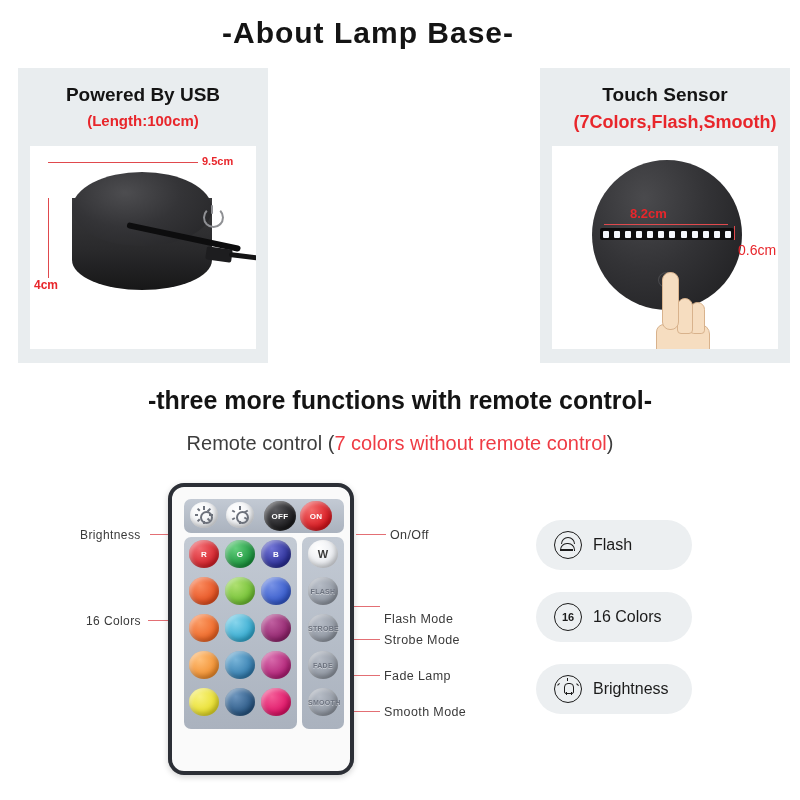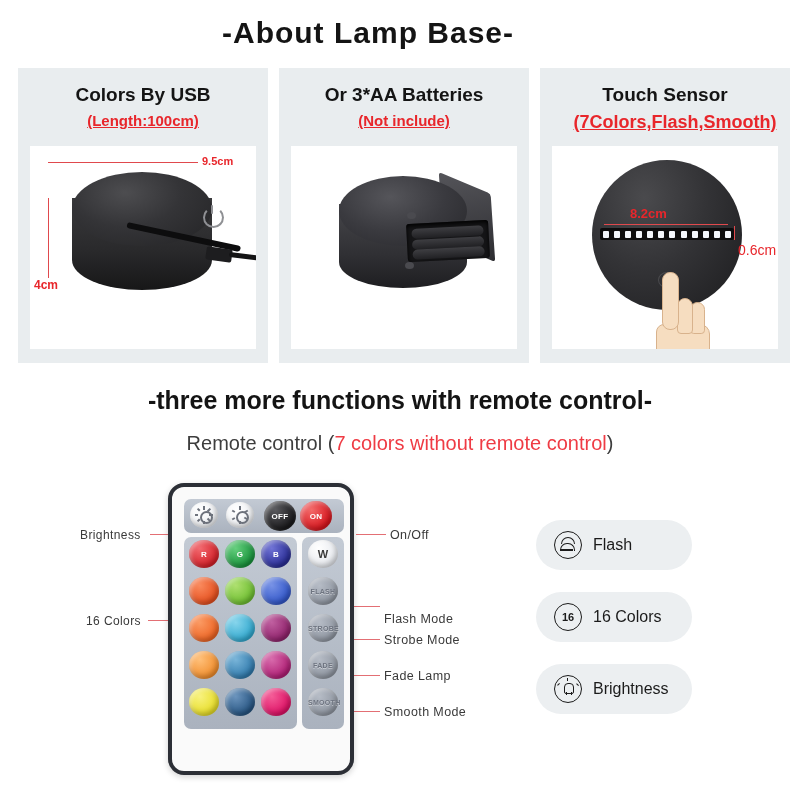--- a/index.html
+++ b/index.html
@@ -24,21 +24,21 @@
   .panels{position:absolute;left:18px;top:68px;width:772px;height:295px;
           display:flex;justify-content:space-between;}
   .panel{
     width:250px;height:295px;background:#e9edef;
     display:flex;flex-direction:column;align-items:center;
     position:relative;
   }
   .p-head{font-size:19px;font-weight:bold;color:#141414;margin-top:16px;
           text-align:center;letter-spacing:0px;white-space:nowrap;}
   .p-sub{font-size:15px;color:#e8262b;margin-top:6px;text-align:right;
-         white-space:nowrap;font-weight:bold;text-decoration:underline;}
+         white-space:nowrap;font-weight:bold;}
   .p-sub.small{font-size:18px;margin-left:20px;}
   .photo{
     position:absolute;left:12px;top:78px;width:226px;height:203px;
     background:#ffffff;overflow:hidden;
   }
 
   
   .dimline-top{position:absolute;left:18px;top:16px;width:150px;height:1px;background:#e0494d;}
   .dim-95{position:absolute;left:172px;top:9px;font-size:11px;font-weight:bold;color:#e8262b;}
   .dimline-left{position:absolute;left:18px;top:52px;width:1px;height:80px;background:#e0494d;}
@@ -222,54 +222,37 @@
 </head>
 <body>
 
 <div class="page">
 
   <div class="main-title">-About Lamp Base-</div>
 
   <div class="panels">
 
     <div class="panel">
-      <div class="p-head">Colors By USB</div>
+      <div class="p-head">Powered By USB</div>
       <div class="p-sub">(Length:100cm)</div>
       <div class="photo">
         <div class="dimline-top"></div>
         <div class="dim-95">9.5cm</div>
         <div class="dimline-left"></div>
         <div class="dim-4">4cm</div>
         <div class="base1-body"></div>
         <div class="base1-top">
           <div class="base1-slot"></div>
           <div class="base1-pwr"></div>
         </div>
         <div class="usb-plug"></div>
         <div class="usb-wire"></div>
       </div>
     </div>
 
-    <div class="panel">
-      <div class="p-head">Or 3*AA Batteries</div>
-      <div class="p-sub">(Not include)</div>
-      <div class="photo">
-        <div class="base2-body"></div>
-        <div class="batt-door"></div>
-        <div class="base2-top">
-          <div class="screw s1"></div>
-          <div class="screw s2"></div>
-          <div class="batt-well">
-            <div class="batt-cell c1"></div>
-            <div class="batt-cell c2"></div>
-            <div class="batt-cell c3"></div>
-          </div>
-        </div>
-      </div>
-    </div>
 
     <div class="panel">
       <div class="p-head">Touch Sensor</div>
       <div class="p-sub small">(7Colors,Flash,Smooth)</div>
       <div class="photo">
         <div class="base3-disc"></div>
         <div class="dim3-line"></div>
         <div class="dim-82">8.2cm</div>
         <div class="led-strip">
           <div class="led"></div>

